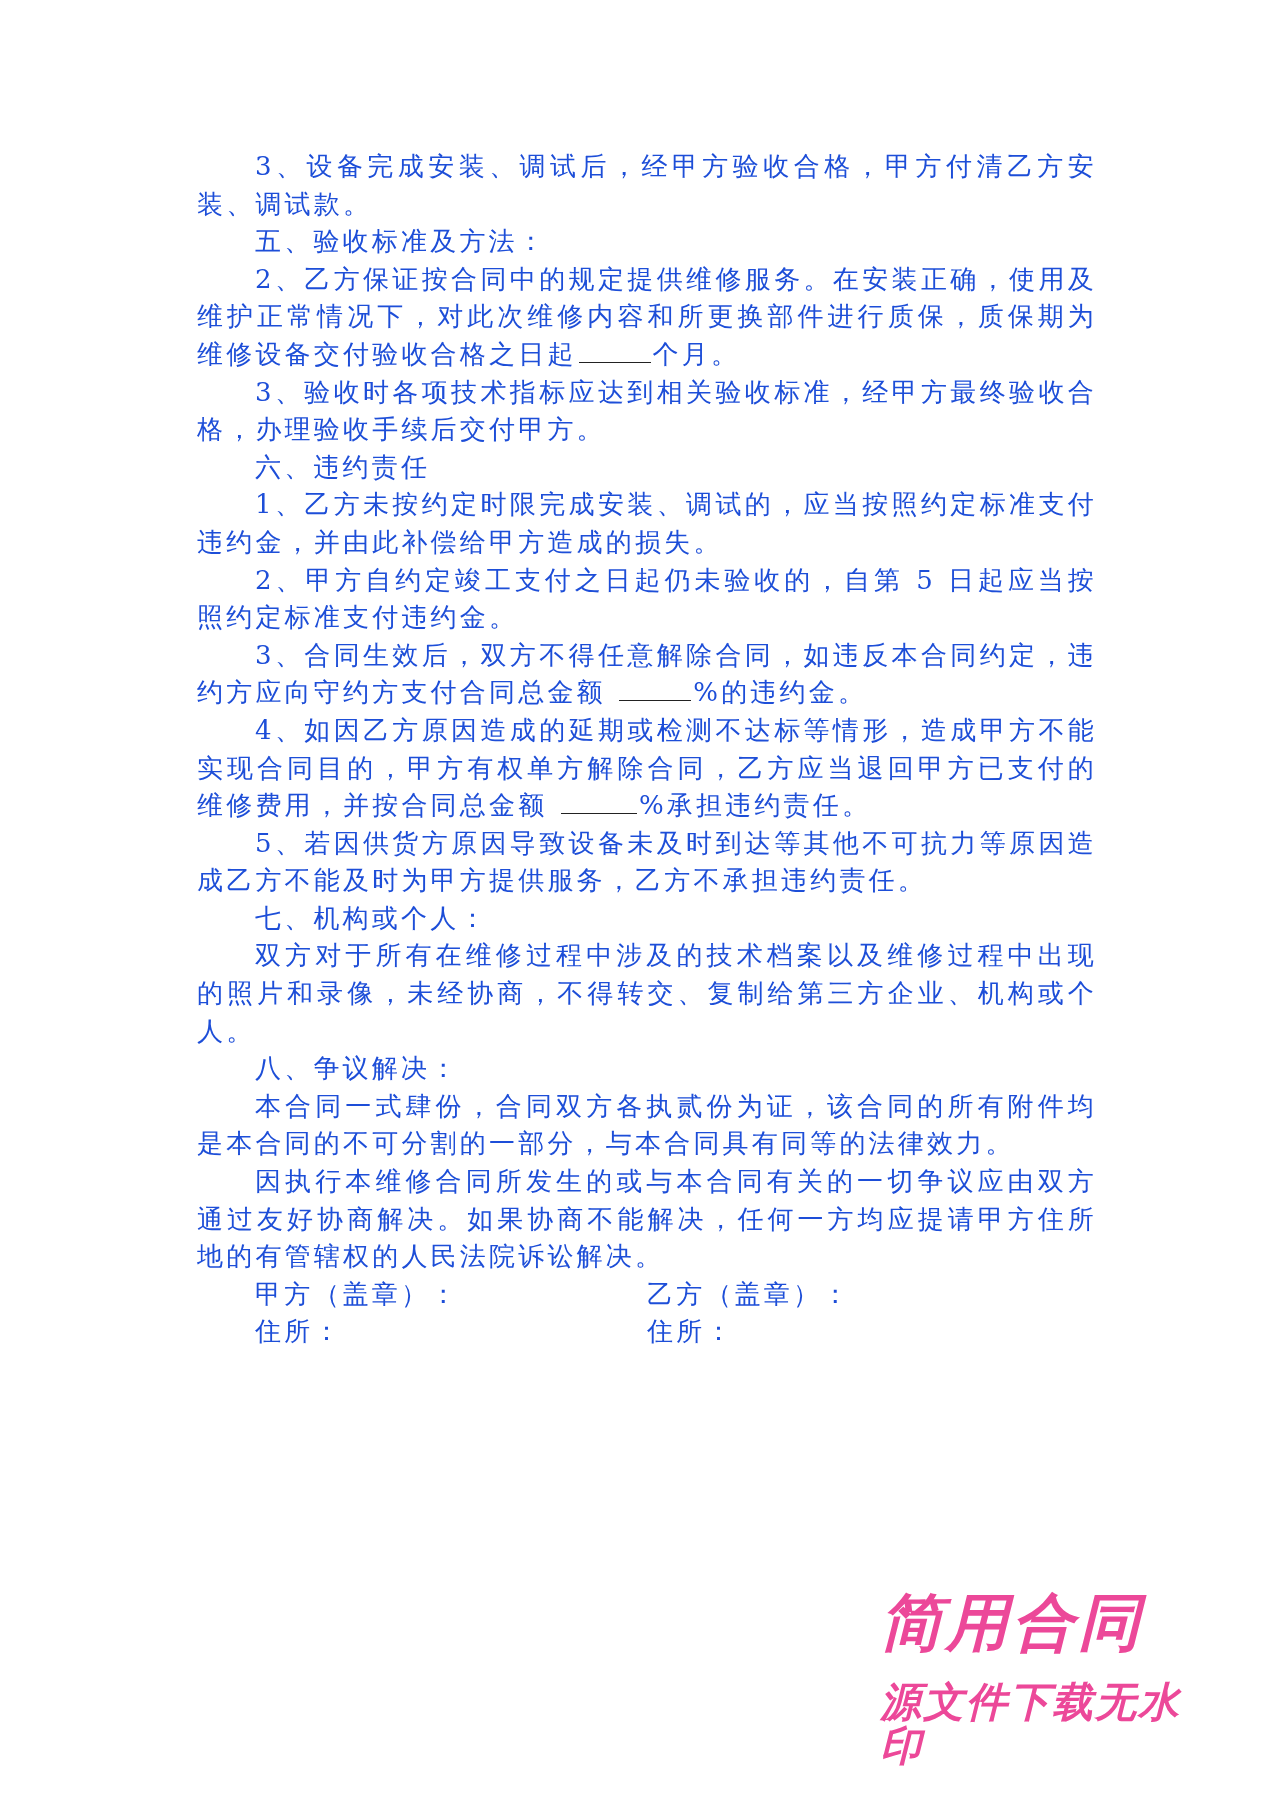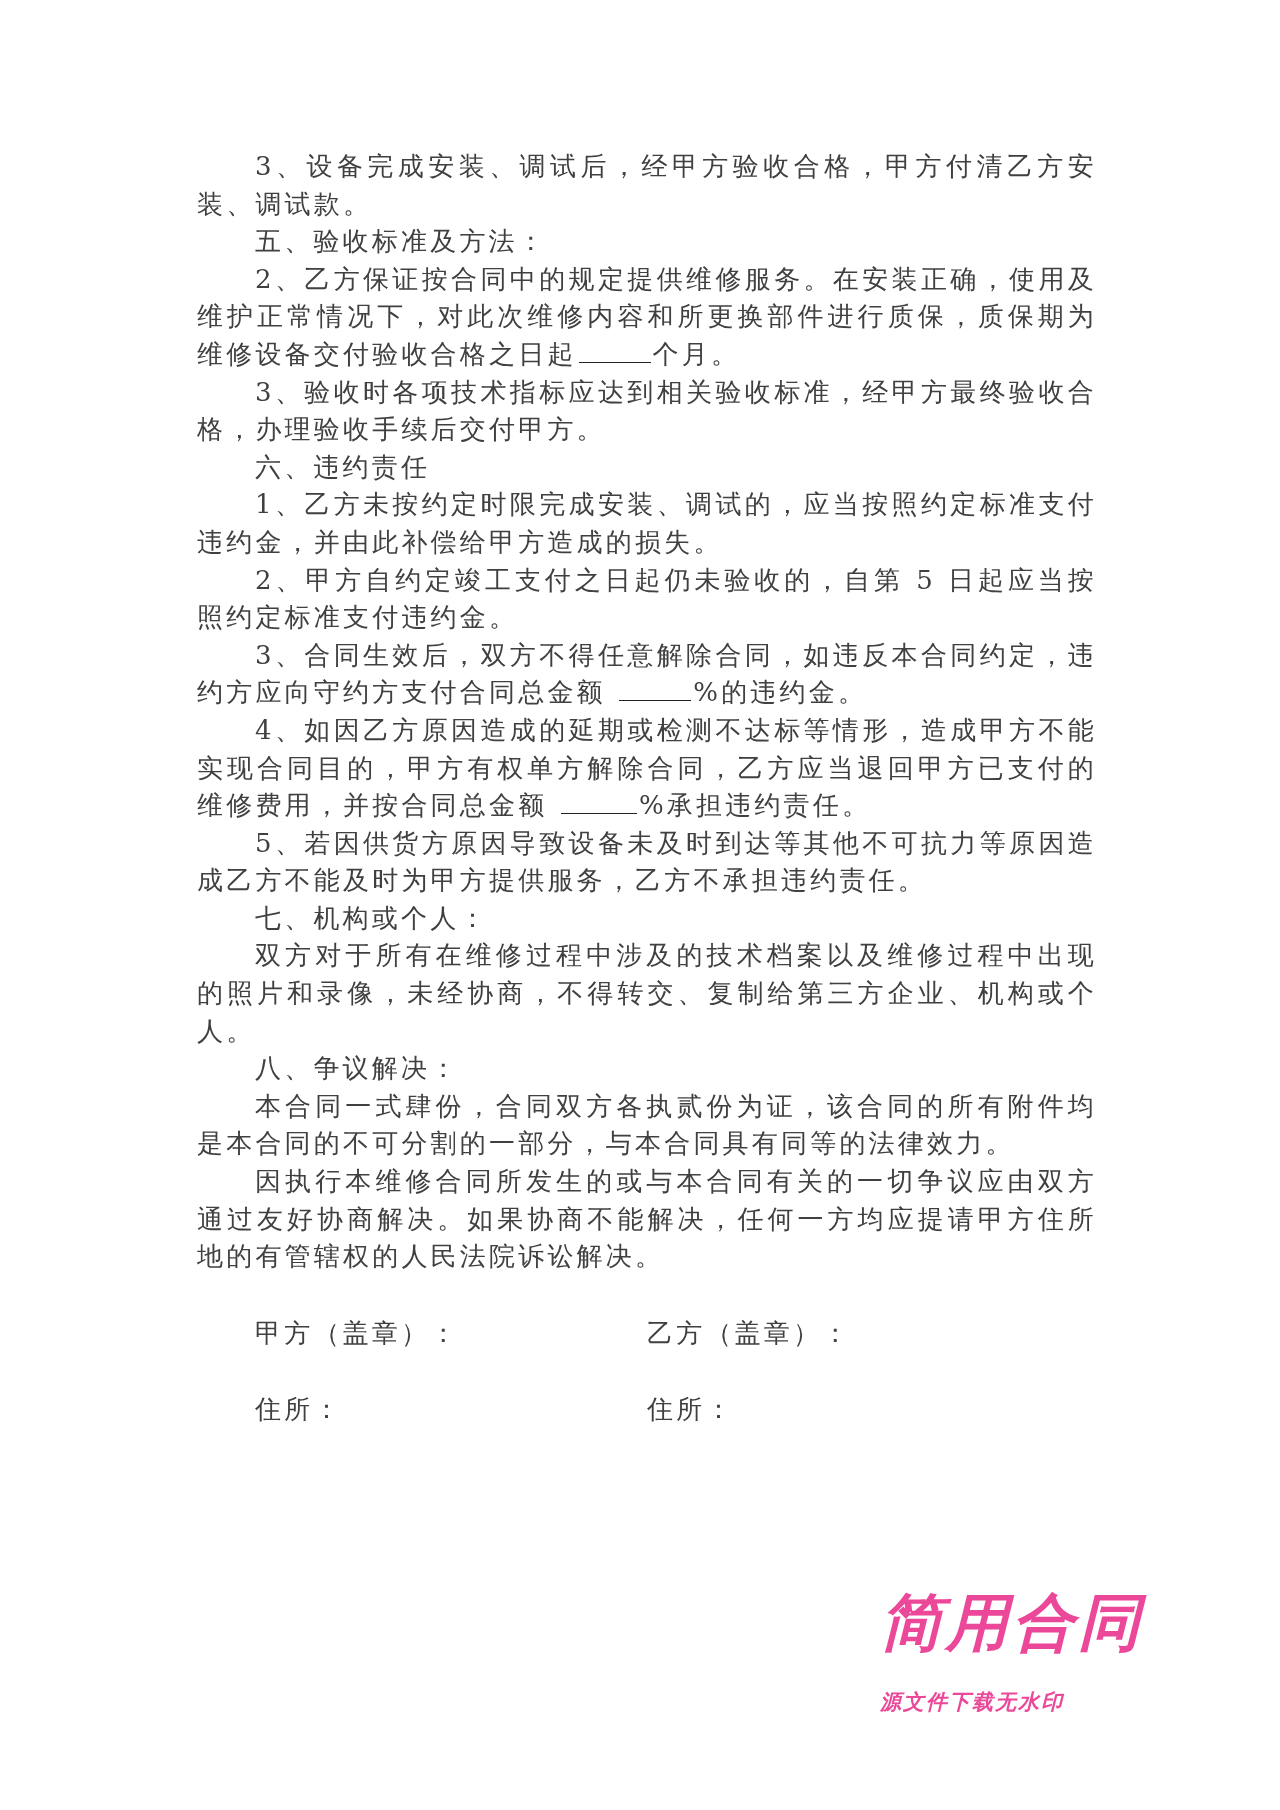--- a/index.html
+++ b/index.html
@@ -5,49 +5,49 @@
   html, body { margin: 0; padding: 0; background: #ffffff; }
   body { width: 1280px; height: 1810px; position: relative; overflow: hidden; }
   .page {
     position: absolute;
     left: 197px;
     top: 148px;
     width: 900px;
     font-family: "DejaVu Serif", "Liberation Serif", serif;
     font-size: 26px;
     line-height: 37.6px;
-    color: #404040;
+    color: #1d4ed8;
     letter-spacing: 3.2px;
   }
   .p { margin: 0; text-align: justify; text-align-last: left; }
   .indent { text-indent: 58px; }
   .blank {
     display: inline-block;
     border-bottom: 1.5px solid #222;
     height: 26px;
     vertical-align: baseline;
     margin: 0 2px;
   }
   .b5 { width: 72px; }
   .b6 { width: 76px; }
-  .sig-row { display: flex; padding-left: 58px; margin-top: 39px; }
+  .sig-row { display: flex; padding-left: 58px; }
   .sig-col { width: 392px; }
   .watermark {
     position: absolute;
     left: 880px;
     top: 1588px;
     width: 320px;
     color: #ec4899;
     font-family: "DejaVu Sans", "Liberation Sans", sans-serif;
     font-weight: bold;
     font-style: italic;
     user-select: none;
   }
   .wm-title { font-size: 62px; line-height: 70px; letter-spacing: 4px; }
-  .wm-sub { font-size: 21px; line-height: 44px; margin-top: 22px; letter-spacing: 2px; }
+  .wm-sub { font-size: 41px; line-height: 44px; margin-top: 22px; letter-spacing: 2px; }
 </style>
 </head>
 <body>
 
 <div class="page">
   <p class="p indent">3、设备完成安装、调试后，经甲方验收合格，甲方付清乙方安装、调试款。</p>
   <p class="p indent">五、验收标准及方法：</p>
   <p class="p indent"><span>2、乙方保证按合同中的规定提供维修服务。在安装正确，使用及维护正常情况下，对此次维修内容和所更换部件进行质保，质保期为维修设备交付验收合格之日起</span><span class="blank b5"></span><span>个月。</span></p>
   <p class="p indent">3、验收时各项技术指标应达到相关验收标准，经甲方最终验收合格，办理验收手续后交付甲方。</p>
   <p class="p indent">六、违约责任</p>

